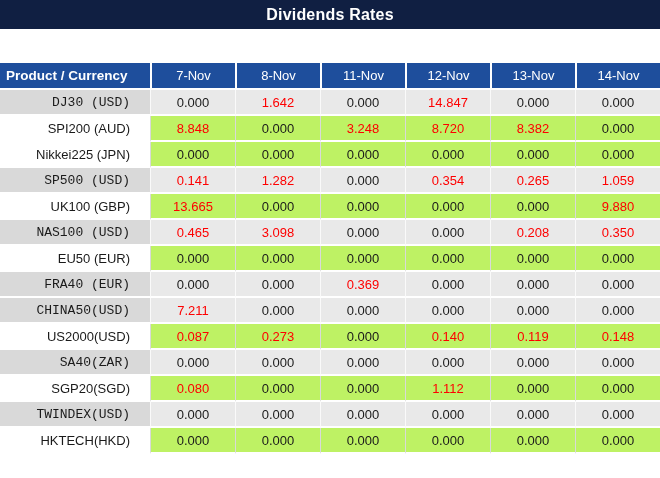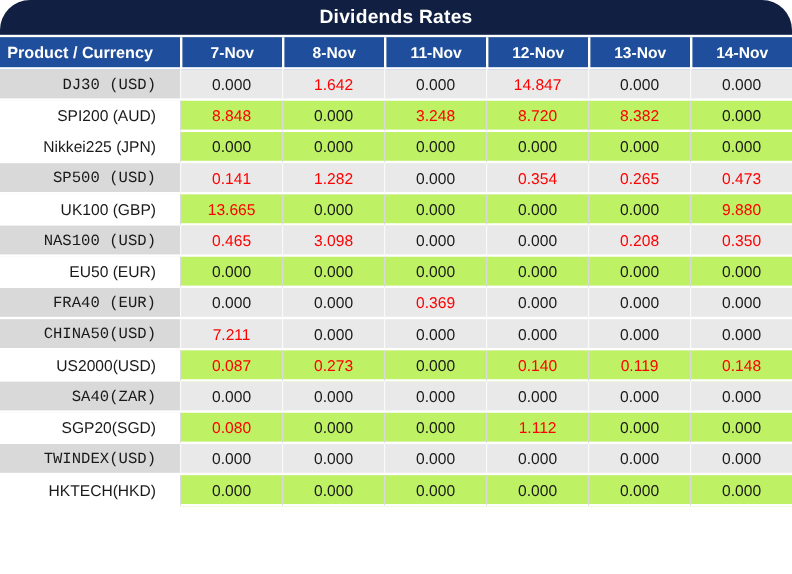--- a/index.html
+++ b/index.html
@@ -8,21 +8,20 @@
     background: #ffffff;
     font-family: "Liberation Sans", sans-serif;
   }
   * { box-sizing: border-box; }
 
   .frame {
     width: 660px;
     height: 478px;
     background: #ffffff;
     overflow: hidden;
-    border-radius: 25px;
   }
 
   .title-bar {
     width: 660px;
     height: 31px;
     background: #101f42;
     color: #ffffff;
     font-size: 16px;
     font-weight: bold;
     display: flex;
@@ -30,27 +29,28 @@
     justify-content: center;
     border-bottom: 2px solid #ffffff;
     letter-spacing: 0.2px;
   }
 
   table.rates {
     width: 660px;
     border-collapse: separate;
     border-spacing: 0;
     table-layout: fixed;
+    margin-top: 32px;
   }
 
   th {
     background: #1e4e9c;
     color: #ffffff;
     font-size: 13px;
-    font-weight: bold;
+    font-weight: normal;
     height: 27px;
     border-bottom: 2px solid #ffffff;
     text-align: center;
     padding: 0;
     overflow: hidden;
     white-space: nowrap;
   }
   th.prod-h {
     text-align: left;
     font-weight: bold;
@@ -136,21 +136,21 @@
           <td class="val">0.000</td>
           <td class="val">0.000</td>
         </tr>
         <tr class="gray">
           <td class="prod">SP500 (USD)</td>
           <td class="val red">0.141</td>
           <td class="val red">1.282</td>
           <td class="val">0.000</td>
           <td class="val red">0.354</td>
           <td class="val red">0.265</td>
-          <td class="val red">0.473</td>
+          <td class="val red">1.059</td>
         </tr>
         <tr class="white">
           <td class="prod">UK100 (GBP)</td>
           <td class="val red">13.665</td>
           <td class="val">0.000</td>
           <td class="val">0.000</td>
           <td class="val">0.000</td>
           <td class="val">0.000</td>
           <td class="val red">9.880</td>
         </tr>

